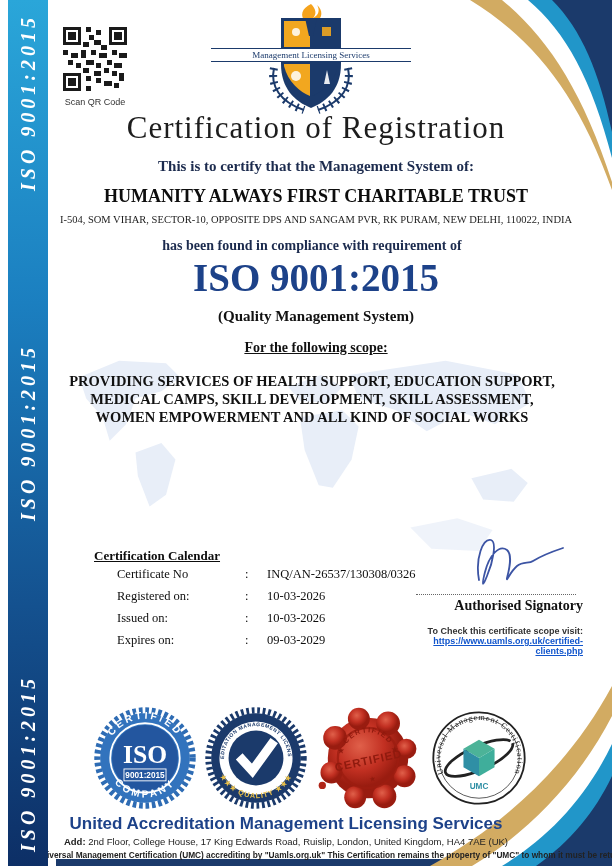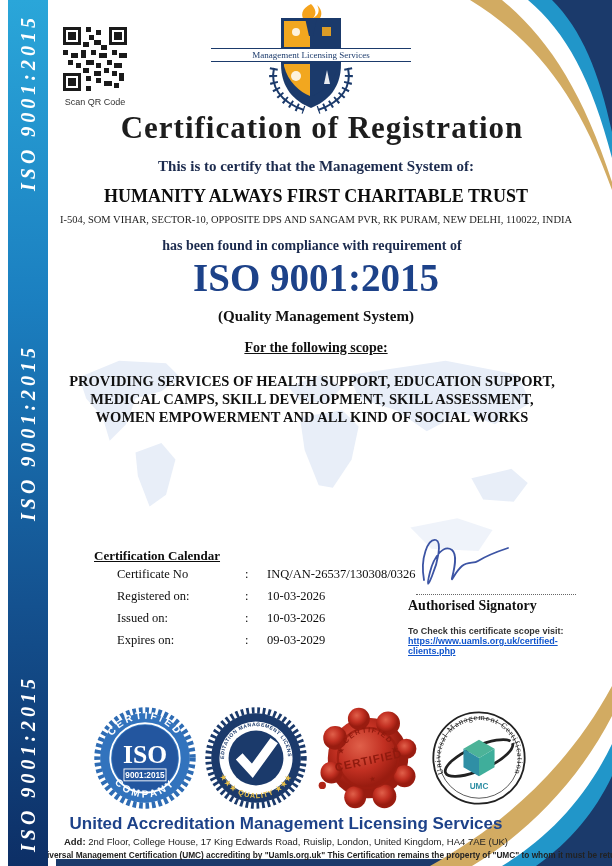--- a/index.html
+++ b/index.html
@@ -23,21 +23,21 @@
   .qr-wrap{left:56px;top:27px;width:78px;text-align:center;z-index:2;}
   .qr-label{font-family:"Liberation Sans",sans-serif;font-size:9px;color:#333;margin-top:2px;}
 
   
   .logo{left:236px;top:2px;width:150px;height:112px;z-index:2;text-align:center;}
   .logo-banner{position:absolute;left:-25px;top:46px;width:200px;background:#fff;
                border-top:1px solid #1b3a6b;border-bottom:1px solid #1b3a6b;padding:1px 0;}
   .logo-org{font-size:13px;color:#1b3a6b;letter-spacing:.5px;line-height:13px;}
   .logo-tag{font-size:9px;color:#1b3a6b;line-height:10px;}
 
-  .title{left:62px;top:110px;width:520px;text-align:center;font-size:31px;font-weight:bold;
+  .title{left:56px;top:110px;width:520px;text-align:center;font-size:31px;font-weight:normal;
          color:#1d1d1d;letter-spacing:1px;z-index:2;}
 
   .certify{left:56px;top:158px;width:520px;text-align:center;font-size:15px;font-weight:bold;color:#1c2b4e;z-index:2;}
   .company{left:36px;top:186px;width:560px;text-align:center;font-size:18px;font-weight:bold;color:#0d0d0d;z-index:2;}
   .address{left:36px;top:214px;width:560px;text-align:center;font-size:10.5px;color:#1c1c1c;z-index:2;}
   .compliance{left:52px;top:238px;width:520px;text-align:center;font-size:14px;font-weight:bold;color:#1c2b4e;z-index:2;}
   .standard{left:56px;top:255px;width:520px;text-align:center;font-size:39px;font-weight:bold;color:#1d4289;z-index:2;}
   .standard-name{left:56px;top:308px;width:520px;text-align:center;font-size:15px;font-weight:bold;color:#111;z-index:2;}
   .scope-head{left:56px;top:340px;width:520px;text-align:center;font-size:14px;font-weight:bold;
               text-decoration:underline;color:#111;z-index:2;}
@@ -47,21 +47,21 @@
   .map{left:58px;top:348px;width:505px;height:230px;z-index:0;}
 
   
   .calendar{left:94px;top:548px;width:330px;z-index:2;font-size:12.5px;color:#0d0d0d;}
   .cal-head{font-weight:bold;text-decoration:underline;font-size:13px;margin-bottom:3px;}
   .cal-row{display:flex;margin-bottom:7px;font-weight:normal;margin-left:23px;}
   .cal-label{width:128px;}
   .cal-colon{width:22px;}
 
   
-  .sig-block{left:408px;top:528px;width:175px;text-align:left;z-index:2;}
+  .sig-block{left:408px;top:528px;width:175px;text-align:right;z-index:2;}
   .sig-line{border-bottom:1px dotted #666;width:160px;margin:0 auto;}
   .sig-label{font-size:14px;font-weight:bold;color:#111;margin-top:3px;}
   .sig-note{font-family:"Liberation Sans",sans-serif;font-size:9px;font-weight:bold;color:#333;margin-top:12px;}
   .sig-url{font-family:"Liberation Sans",sans-serif;font-size:9px;font-weight:bold;color:#1155cc;
            text-decoration:underline;display:block;}
 
   
   .seals{left:92px;top:700px;width:440px;height:118px;display:flex;justify-content:space-between;z-index:2;}
   .seal{width:106px;height:116px;}
 

